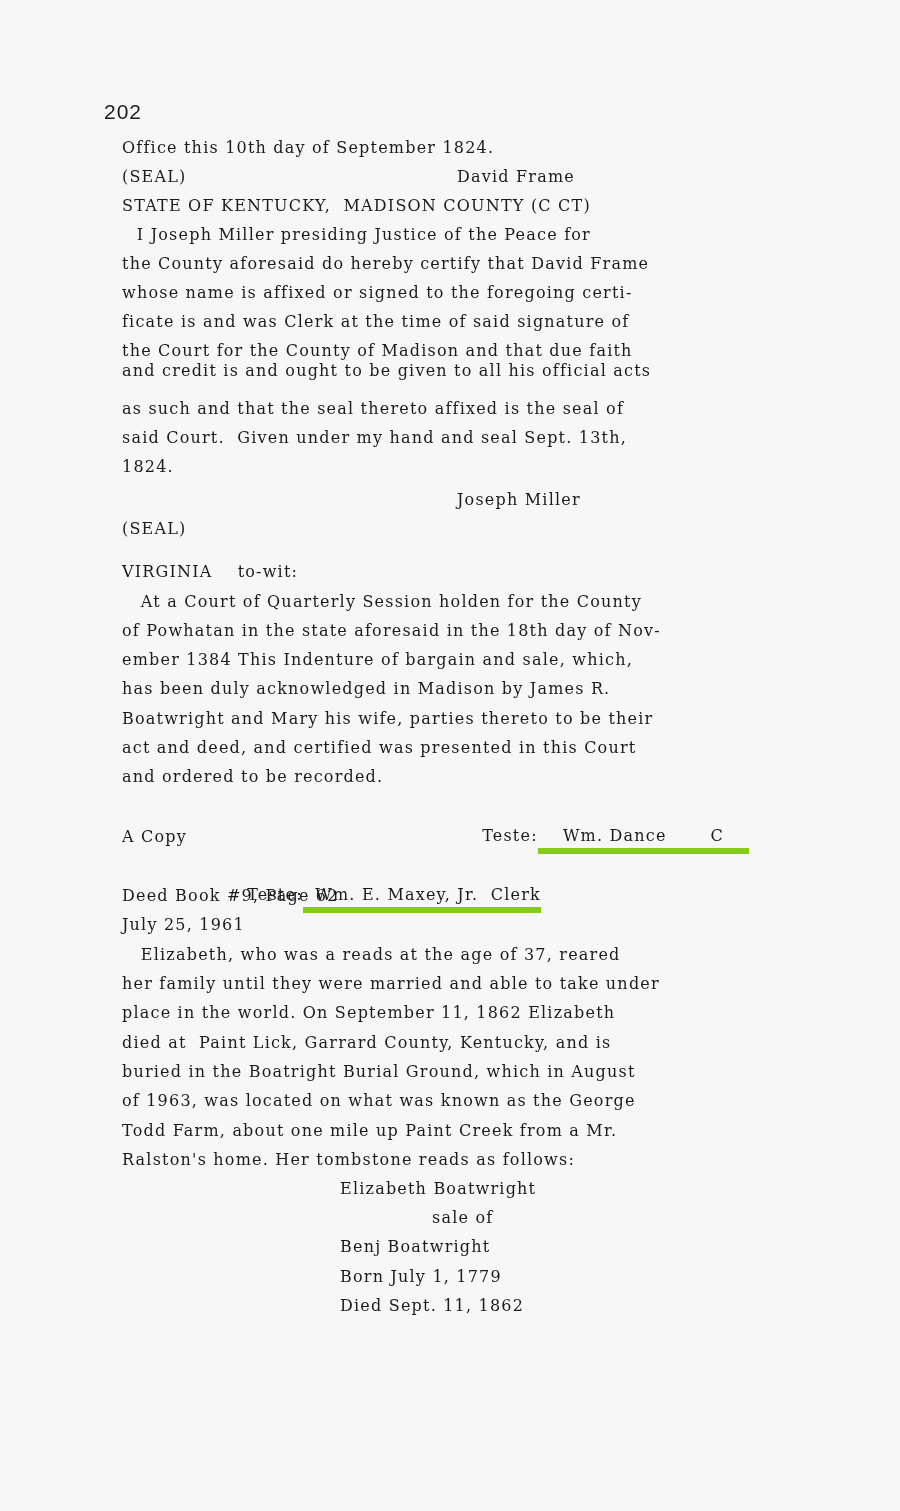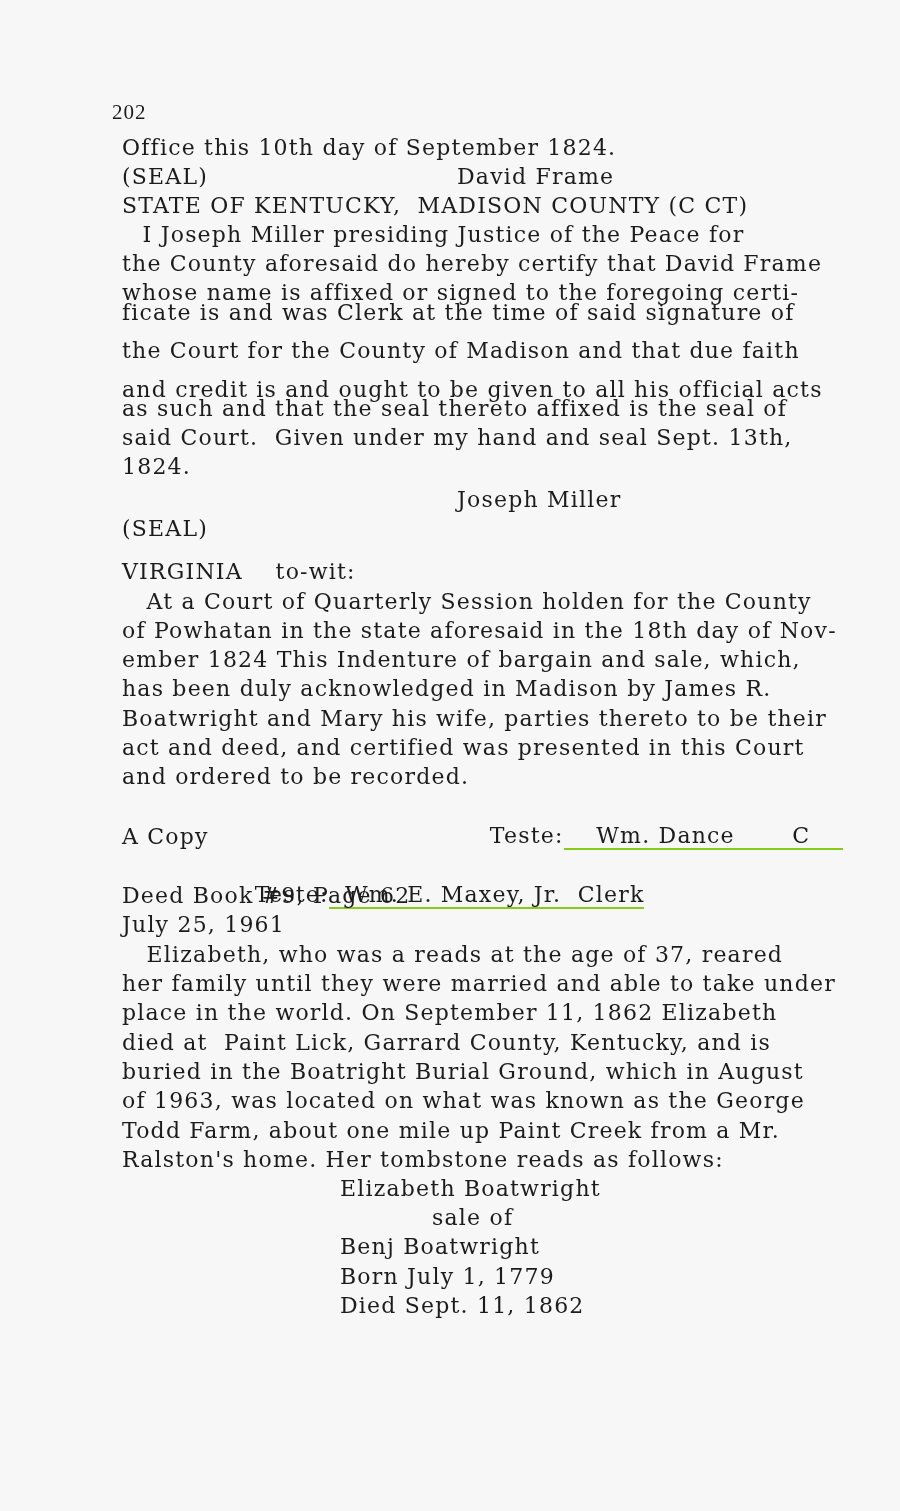--- a/index.html
+++ b/index.html
@@ -1,53 +1,53 @@
 <!DOCTYPE html>
 <html><head>
 <meta charset="utf-8">
 <style>
   html, body { margin:0; padding:0; }
   body {
     width:900px; height:1511px; background:#f7f7f7; position:relative; overflow:hidden;
     font-family:"DejaVu Serif","Liberation Serif",serif; color:#1c1c1c;
   }
   .line {
-    position:absolute; white-space:pre; font-size:22px; letter-spacing:1.2px; line-height:29px;
+    position:absolute; white-space:pre; font-size:16px; letter-spacing:1.2px; line-height:29px;
   }
-  .ul { border-bottom:2px solid #84cc16; display:inline-block; line-height:24px; }
-  .page-number { position:absolute; left:112px; top:100px; font-size:21px; letter-spacing:1px; font-family:Liberation Serif, serif; }
+  .ul { border-bottom:6px solid #84cc16; display:inline-block; line-height:24px; }
+  .page-number { position:absolute; left:104px; top:100px; font-size:21px; letter-spacing:1px; font-family:Liberation Sans, sans-serif; }
 </style>
 </head>
 <body>
 
 <div>
   <div class="page-number">202</div>
 
   <div class="line" style="left:122px;top:133px">Office this 10th day of September 1824.</div>
   <div class="line" style="left:122px;top:162px">(SEAL)</div>
   <div class="line" style="left:457px;top:162px">David Frame</div>
   <div class="line" style="left:122px;top:191px">STATE OF KENTUCKY,  MADISON COUNTY (C CT)</div>
 
   <div class="line" style="left:118px;top:220px">   I Joseph Miller presiding Justice of the Peace for</div>
   <div class="line" style="left:122px;top:249px">the County aforesaid do hereby certify that David Frame</div>
   <div class="line" style="left:122px;top:278px">whose name is affixed or signed to the foregoing certi-</div>
-  <div class="line" style="left:122px;top:298px">ficate is and was Clerk at the time of said signature of</div>
+  <div class="line" style="left:122px;top:307px">ficate is and was Clerk at the time of said signature of</div>
   <div class="line" style="left:122px;top:336px">the Court for the County of Madison and that due faith</div>
-  <div class="line" style="left:122px;top:375px">and credit is and ought to be given to all his official acts</div>
+  <div class="line" style="left:122px;top:356px">and credit is and ought to be given to all his official acts</div>
   <div class="line" style="left:122px;top:394px">as such and that the seal thereto affixed is the seal of</div>
   <div class="line" style="left:122px;top:423px">said Court.  Given under my hand and seal Sept. 13th,</div>
   <div class="line" style="left:122px;top:452px">1824.</div>
 
   <div class="line" style="left:457px;top:485px">Joseph Miller</div>
   <div class="line" style="left:122px;top:514px">(SEAL)</div>
 
   <div class="line" style="left:122px;top:557px">VIRGINIA    to-wit:</div>
   <div class="line" style="left:122px;top:587px">   At a Court of Quarterly Session holden for the County</div>
   <div class="line" style="left:122px;top:616px">of Powhatan in the state aforesaid in the 18th day of Nov-</div>
-  <div class="line" style="left:122px;top:645px">ember 1824 This Indenture of bargain and sale, which,</div>
+  <div class="line" style="left:122px;top:645px">ember 1384 This Indenture of bargain and sale, which,</div>
   <div class="line" style="left:122px;top:674px">has been duly acknowledged in Madison by James R.</div>
   <div class="line" style="left:122px;top:704px">Boatwright and Mary his wife, parties thereto to be their</div>
   <div class="line" style="left:122px;top:733px">act and deed, and certified was presented in this Court</div>
   <div class="line" style="left:122px;top:762px">and ordered to be recorded.</div>
 
   <div class="line" style="left:457px;top:792px">
     <span>Teste:</span><span class="ul">    Wm. Dance       C    </span>
   </div>
   <div class="line" style="left:122px;top:822px">A Copy</div>
   <div class="line" style="left:222px;top:851px">

